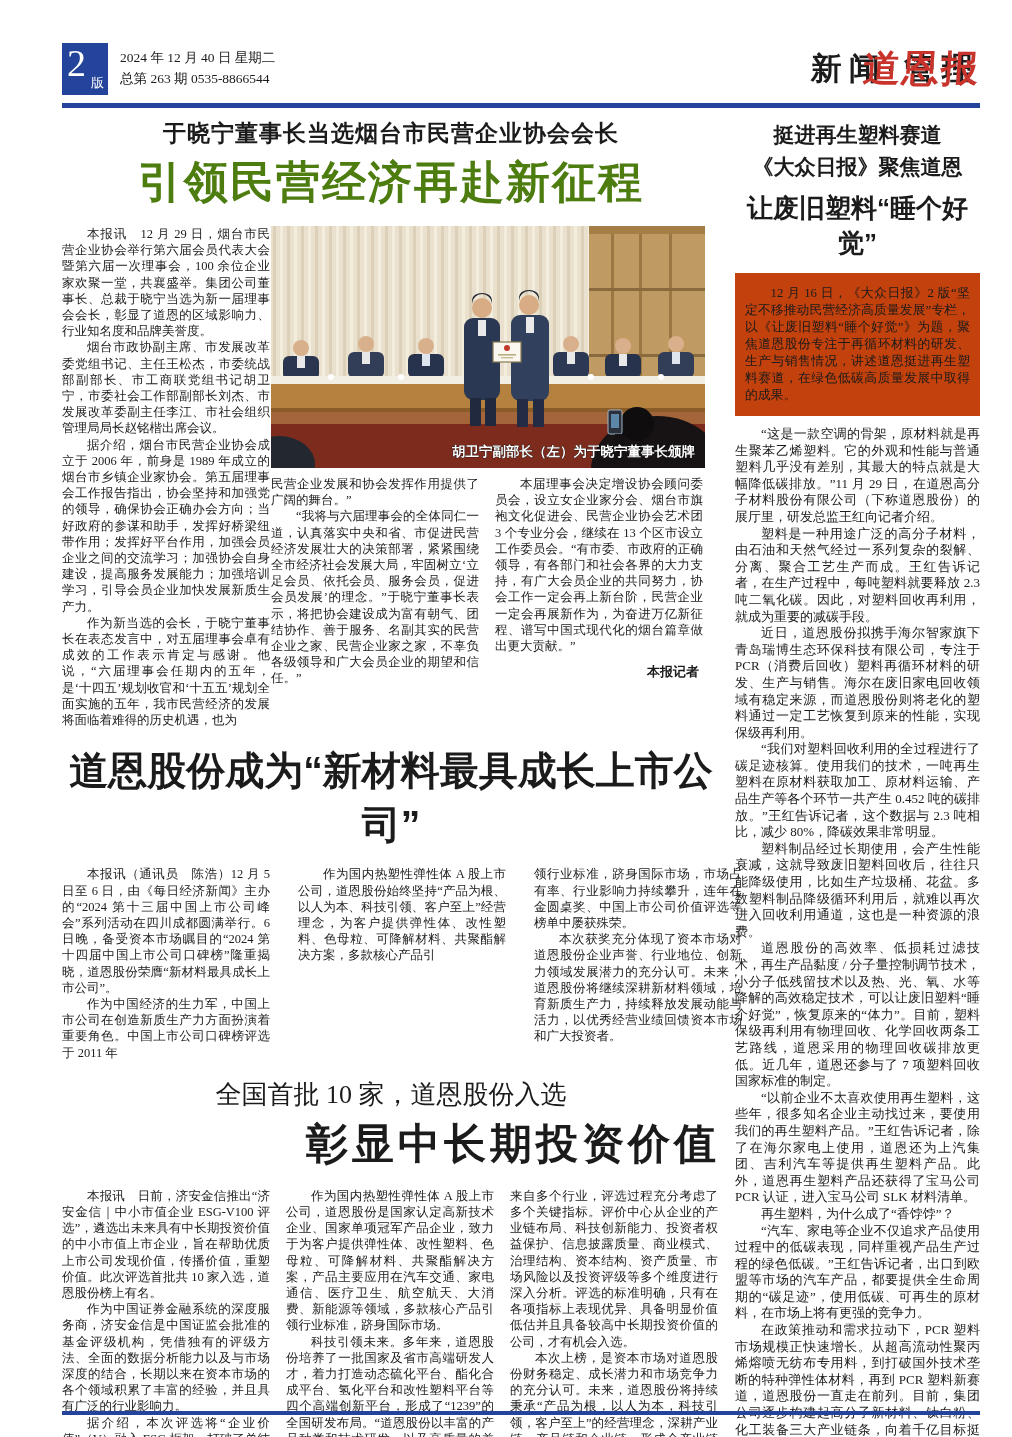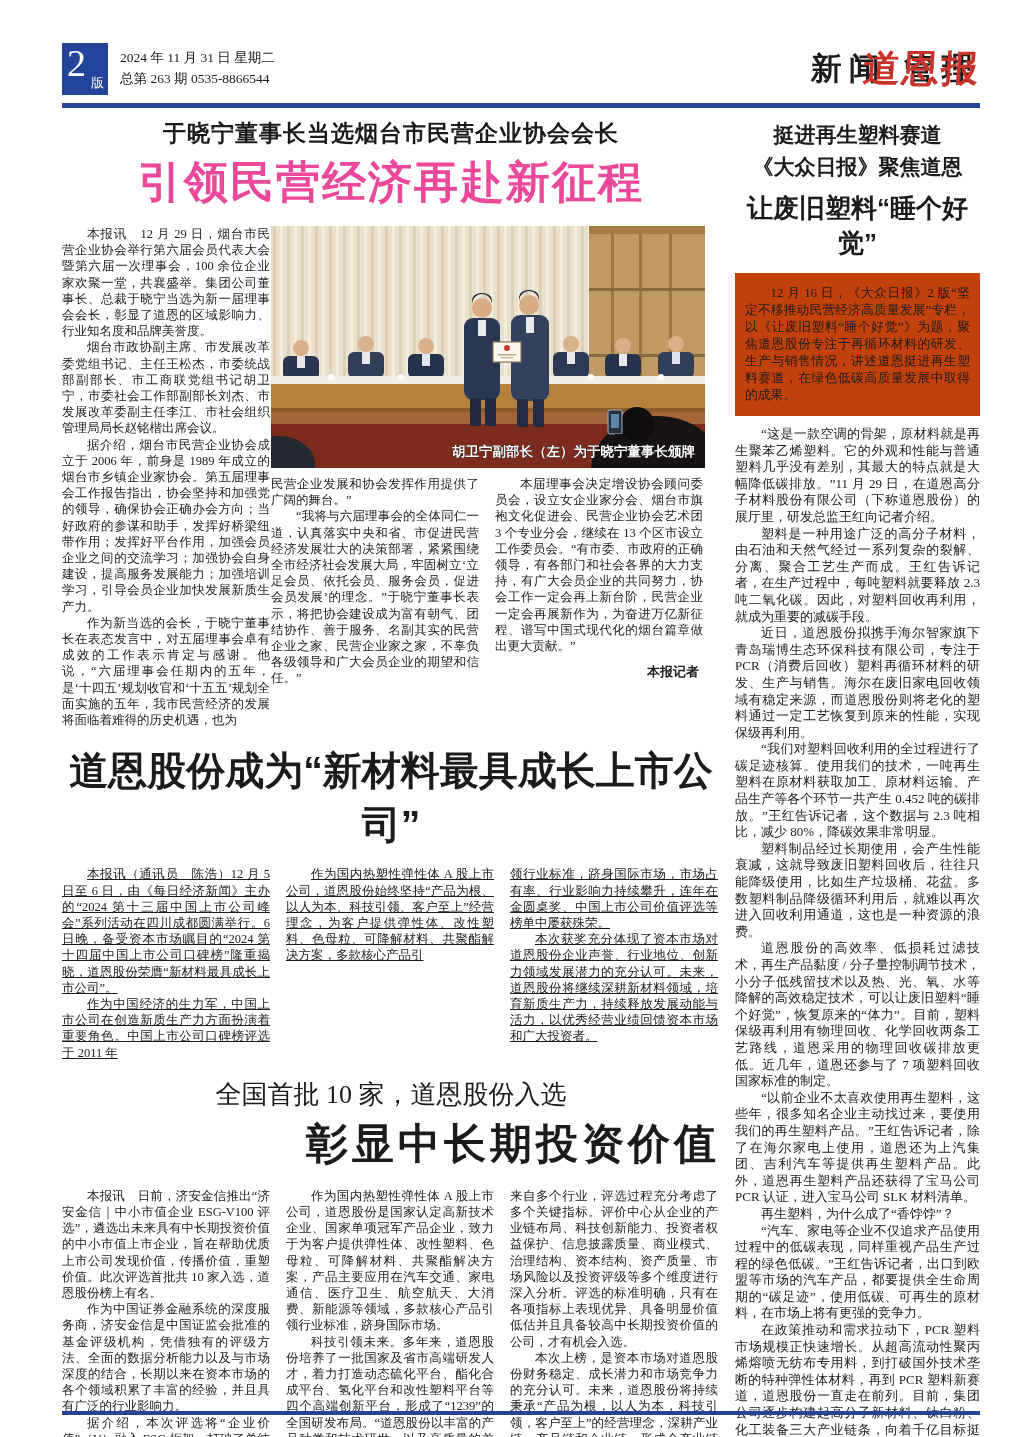--- a/index.html
+++ b/index.html
@@ -27,32 +27,32 @@
 
   
   .col{width:208px;flex:0 0 auto;font-size:12.5px;line-height:16.2px;text-align:justify;}
   .col p{margin:0;text-indent:2em;}
   p.cont{text-indent:0;}
   .byline{text-align:right;font-family:"Liberation Sans","DejaVu Sans",sans-serif;
           font-weight:bold;font-size:13px;margin-top:10px;padding-right:4px;}
 
   
   .a1-kicker{text-align:center;font-size:23px;font-weight:bold;letter-spacing:1px;}
-  .a1-headline{text-align:center;font-size:44px;font-weight:bold;color:#ec4899;
+  .a1-headline{text-align:center;font-size:44px;font-weight:bold;color:#4d7c0f;
                font-family:"Liberation Sans","DejaVu Sans",sans-serif;letter-spacing:2px;
                margin:4px 0 14px;}
   .a1-body{display:flex;gap:1px;}
   .a1-right{width:434px;flex:0 0 auto;}
   .photo{width:434px;height:242px;display:block;}
   .a1-cols{display:flex;gap:16px;margin-top:8px;}
 
   
   .a2-headline{text-align:center;font-size:39px;font-weight:bold;
                font-family:"Liberation Sans","DejaVu Sans",sans-serif;margin:16px 0 14px;}
-  .a2-body{display:flex;gap:16px;text-decoration:underline;}
+  .a2-body{display:flex;gap:28px;}
 
   
   .a3-kicker{text-align:center;font-size:26px;margin-top:16px;}
   .a3-headline{text-align:right;font-size:42px;font-weight:bold;letter-spacing:4px;
                font-family:"Liberation Sans","DejaVu Sans",sans-serif;margin:4px 0 16px;}
   .a3-body{display:flex;gap:16px;}
 
   
   .a4-kicker{text-align:center;font-size:21px;line-height:1.5;font-weight:600;margin-top:2px;}
   .a4-headline{text-align:center;font-size:26px;font-weight:bold;
@@ -69,21 +69,21 @@
 <body>
 
 <div class="page">
 
   <div class="hdr">
     <div class="edbox">
       <span class="num">2</span>
       <span class="lab">版</span>
     </div>
     <div class="hmeta">
-      <div>2024 年 11 月 31 日  星期二</div>
+      <div>2024 年 12 月 40 日  星期二</div>
       <div>总第 263 期  0535-8866544</div>
     </div>
     <div class="stitle">新闻·管理</div>
     <div class="masthead">道恩报</div>
   </div>
   <div class="rule"></div>
 
   <div class="content">
 
     <main class="left-zone">

